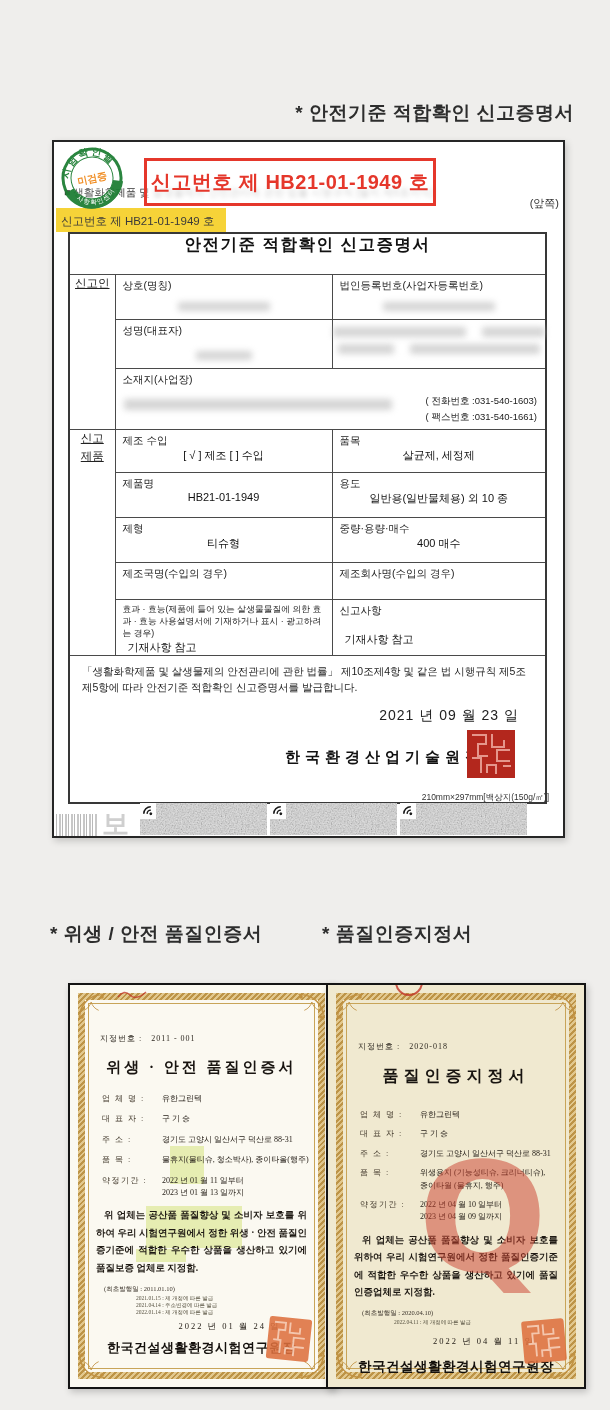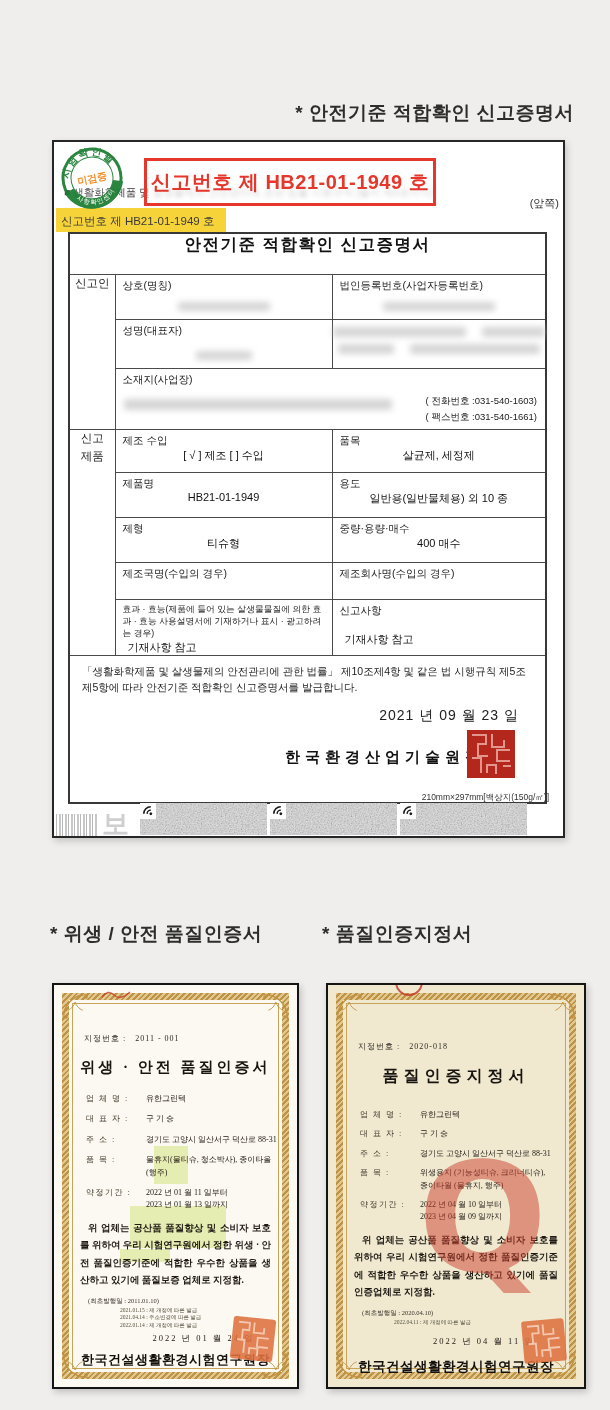--- a/index.html
+++ b/index.html
@@ -19,21 +19,21 @@
           background:rgba(255,255,255,.55);z-index:3;display:flex;align-items:center;justify-content:center;}
   .redbox span{font-size:20px;font-weight:bold;color:#e5372b;letter-spacing:.5px;}
   .sidenote{position:absolute;right:4px;top:54px;font-size:11px;color:#333;z-index:1;}
   .yhl{position:absolute;left:2px;top:66px;background:#f6d338;padding:3px 12px 3px 5px;z-index:2;}
   .yhl span{font-size:11.5px;color:#3a3a3a;font-weight:500;}
   table.form{position:absolute;left:14px;top:90px;width:479px;table-layout:fixed;
              border-collapse:collapse;border:2px solid #383838;background:#fff;padding-left:48px;}
   table.form td{border:1px solid #4a4a4a;vertical-align:top;padding:0;}
   td.ttl{height:40px;text-align:center;vertical-align:middle;}
   td.ttl span{font-size:16.5px;font-weight:bold;letter-spacing:1.5px;color:#111;}
-  td.vlab{text-align:center;vertical-align:middle;font-size:11.5px;color:#222;line-height:1.5;}
+  td.vlab{text-align:center;vertical-align:middle;font-size:11.5px;color:#222;line-height:1.5;text-decoration:underline;}
   .cl{font-size:10.5px;color:#222;padding:4px 7px 0;}
   .cl.small{font-size:8.8px;line-height:1.35;}
   .fval{text-align:center;font-size:11px;color:#111;}
   .fval.left{text-align:left;padding-left:12px;}
   .redact{background:#b9b9b9;border-radius:2px;filter:blur(3px);opacity:.6;}
   .rrow{display:flex;gap:16px;justify-content:center;margin-top:7px;}
   .addr-line{display:flex;justify-content:space-between;align-items:flex-start;padding:0 8px 4px 8px;}
   .contact{font-size:9.5px;color:#222;line-height:1.7;margin-top:6px;white-space:nowrap;}
   td.free{position:relative;}
   .stmt{padding:8px 14px 0 12px;font-size:10.5px;line-height:1.5;color:#1d1d1d;}
@@ -45,21 +45,21 @@
   .strip{position:absolute;left:0;right:0;top:660px;height:34px;}
   .barcode{position:absolute;left:2px;top:12px;width:42px;height:22px;opacity:.55;filter:blur(.4px);
      background:repeating-linear-gradient(90deg,#808080 0 1px,transparent 1px 3px,#9a9a9a 3px 5px,transparent 5px 6px);}
   .copymark{position:absolute;left:48px;top:4px;font-size:27px;font-weight:bold;color:#cfcfcf;}
   .noise{position:absolute;top:1px;width:127px;height:32px;background:#dedede;overflow:hidden;}
   .noise svg.nz{position:absolute;inset:0;width:100%;height:100%;}
   .wchip{position:absolute;left:0;top:0;width:16px;height:16px;background:#fdfdfd;}
   .wchip svg{position:absolute;left:1px;top:1px;transform:rotate(-45deg);}
   
   .cert{position:absolute;top:983px;height:402px;border:2px solid #141414;box-shadow:2px 3px 7px rgba(0,0,0,.2);}
-  .cert-l{left:52px;width:243px;background:#fbf9f1;}
+  .cert-l{left:68px;width:243px;background:#fbf9f1;padding-left:20px;}
   .cert-r{left:326px;width:256px;background:#f0e9d0;}
   .band{position:absolute;inset:8px;background:repeating-linear-gradient(135deg,#e2c88e 0 2px,#bd9447 2px 4px);}
   .band-hole{position:absolute;inset:15px;}
   .cert-l .band-hole{background:#fbf9f1;}
   .cert-r .band-hole{background:#f0e9d0;}
   .innerline{position:absolute;inset:18px;border:1px solid #c8a458;}
   svg.cnr{position:absolute;width:30px;height:30px;z-index:2;}
   .cert-content{position:absolute;inset:18px;z-index:3;font-family:"Liberation Serif",serif;}
   .cno{margin:30px 0 0 12px;font-size:8px;letter-spacing:1px;color:#2f2a22;}
   .ctitle{margin-top:14px;text-align:center;font-size:15px;font-weight:bold;letter-spacing:3px;color:#181410;}

